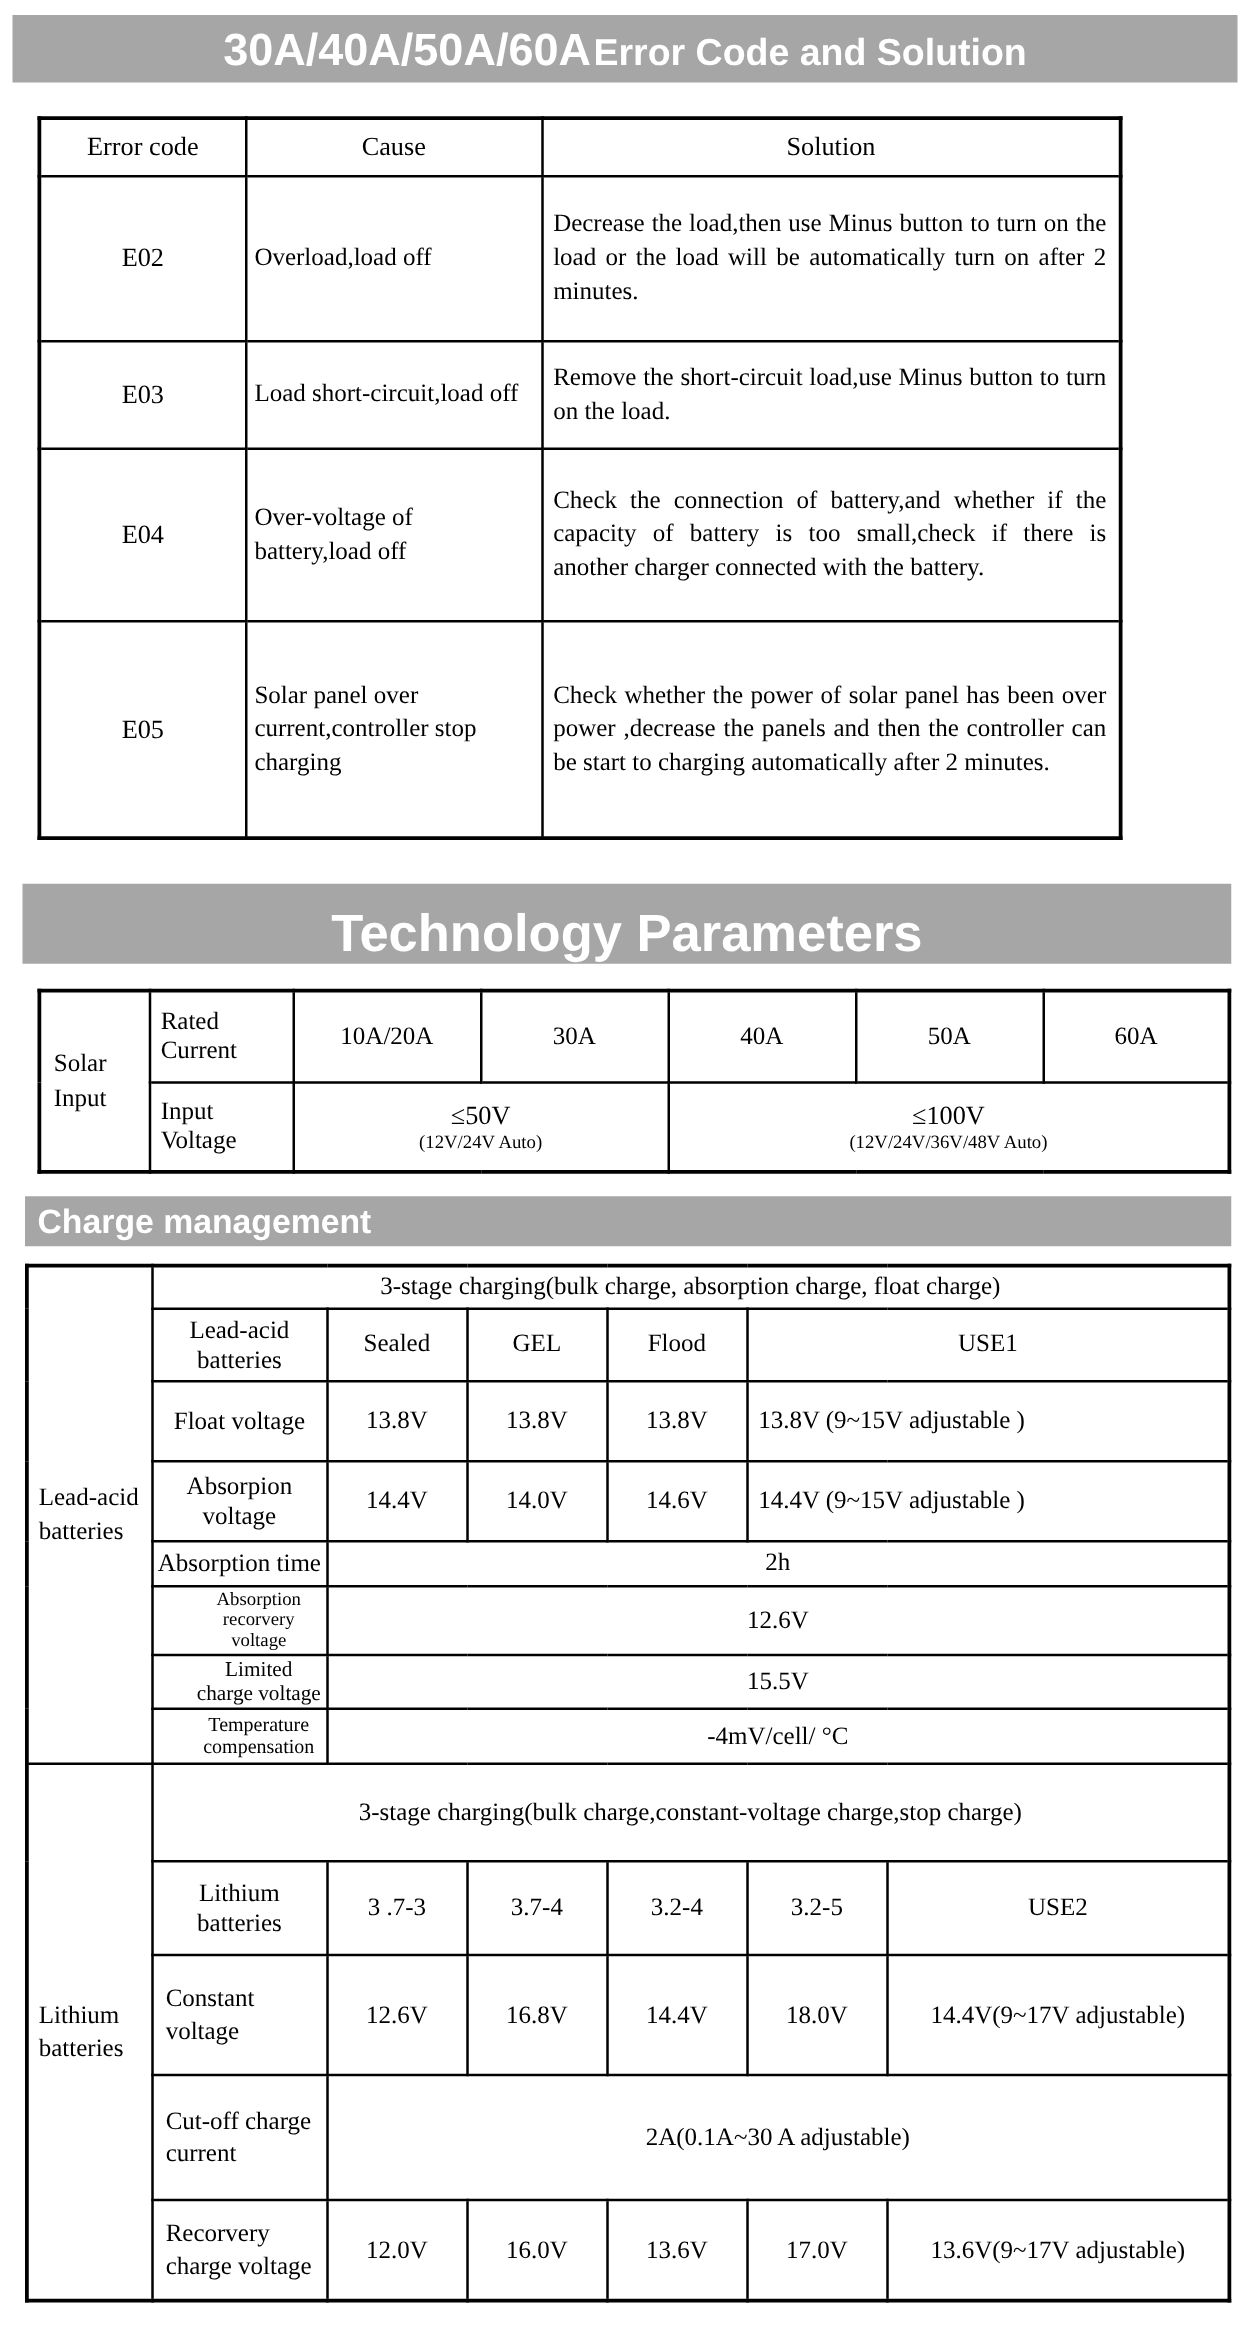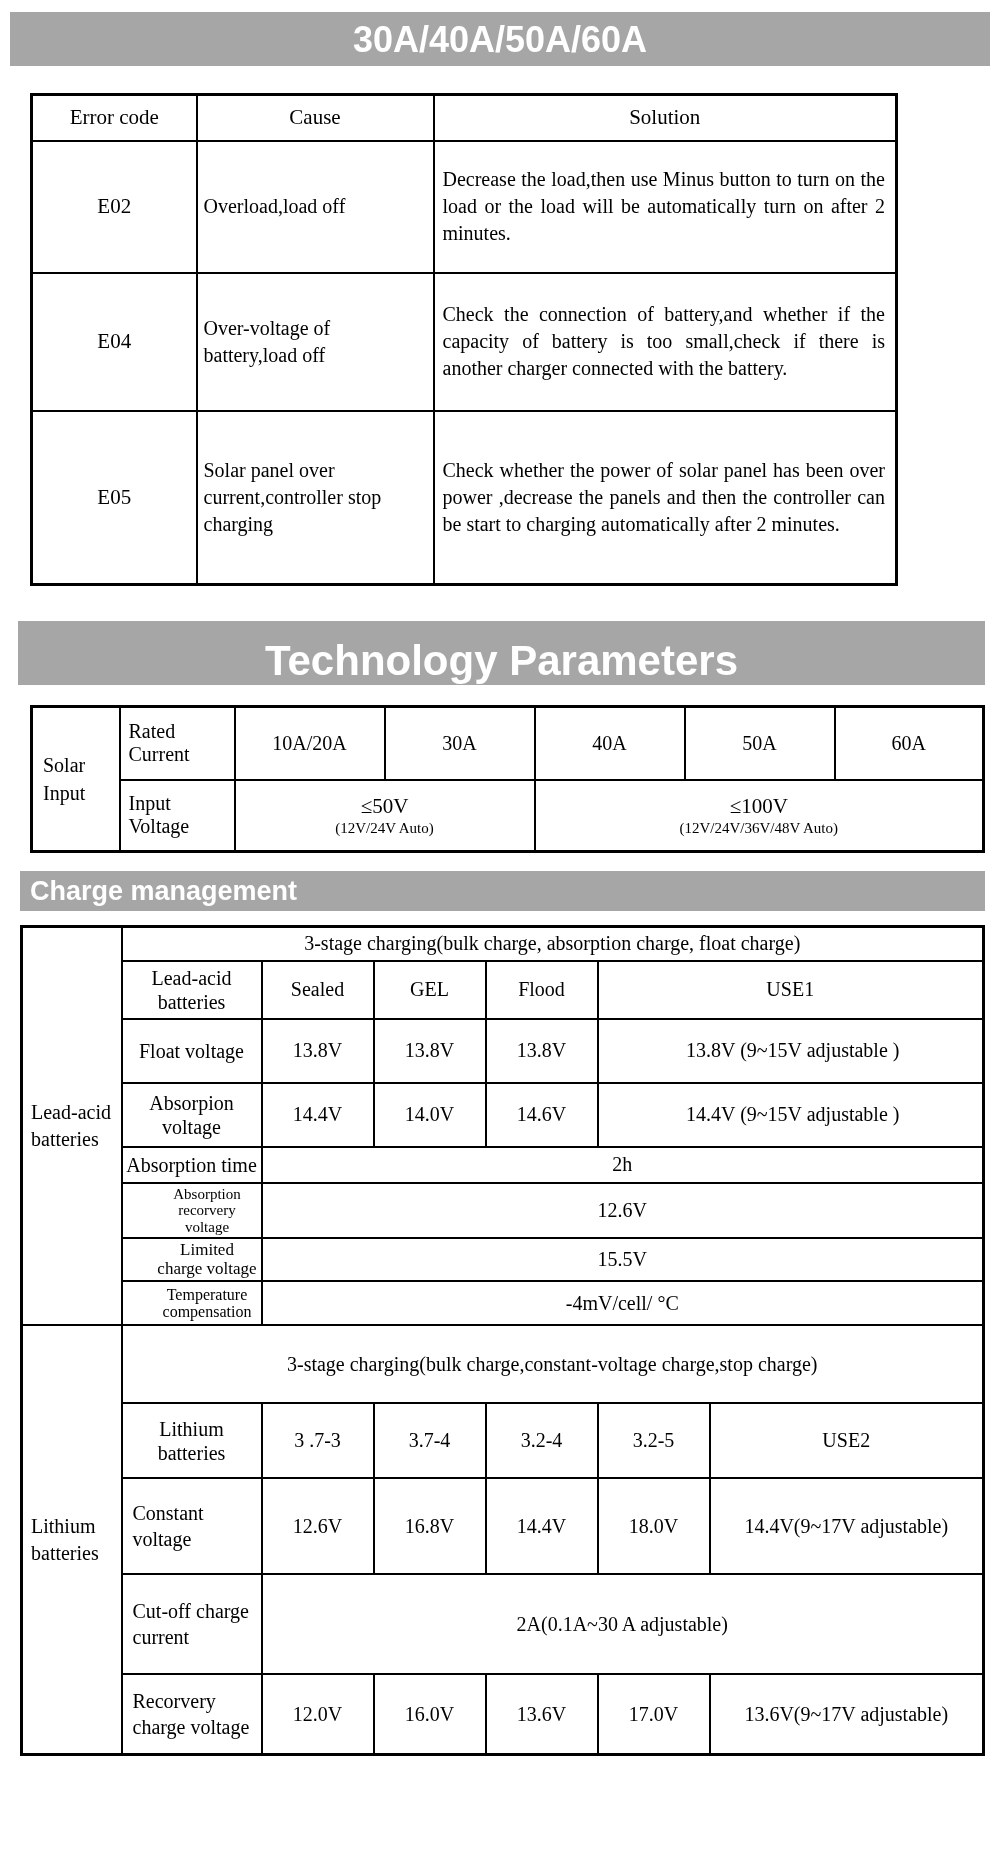--- a/index.html
+++ b/index.html
@@ -35,49 +35,55 @@
   .volt-note { display:block; font-size:15px; line-height:1.2; }
 
   .charge-tbl { width:965px; margin:0 0 0 20px; }
   .charge-tbl td { font-size:20px; padding:2px 3px; }
   .charge-tbl .stage-cell { text-align:center; }
   .charge-tbl .grp { text-align:left; padding-left:8px; line-height:1.35; }
   .charge-tbl .lbl-c { text-align:center; line-height:1.2; }
   .charge-tbl .lbl-l { text-align:left; padding-left:10px; line-height:1.3; }
   .charge-tbl .small-lbl { font-size:15px; line-height:1.1; text-align:center;padding-left:34px; }
   .charge-tbl .val { text-align:center; }
-  .charge-tbl .val-l { text-align:center; padding-left:8px; }
+  .charge-tbl .val-l { text-align:left; padding-left:8px; }
 </style>
 </head>
 <body>
 
 <div class="page">
 
   <header class="banner banner-main">
     <span class="banner-model">30A/40A/50A/60A</span>
+    <span class="banner-main-title">Error Code and Solution</span>
   </header>
 
   <table class="tbl error-tbl">
     <colgroup>
         <col style="width:165px">
         <col style="width:237px">
         <col>
       </colgroup>
     <thead>
       <tr style="height:46px">
         <th>Error code</th>
         <th>Cause</th>
         <th>Solution</th>
       </tr>
     </thead>
     <tbody>
       <tr style="height:132px">
         <td class="code-cell">E02</td>
         <td class="cause-cell">Overload,load off</td>
         <td class="sol-cell">Decrease the load,then use Minus button to turn on the load or the load will be automatically turn on after 2 minutes.</td>
+      </tr>
+      <tr style="height:86px">
+        <td class="code-cell">E03</td>
+        <td class="cause-cell">Load short-circuit,load off</td>
+        <td class="sol-cell">Remove the short-circuit load,use Minus button to turn on the load.</td>
       </tr>
       <tr style="height:138px">
         <td class="code-cell">E04</td>
         <td class="cause-cell">Over-voltage of battery,load off</td>
         <td class="sol-cell">Check the connection of battery,and whether if the capacity of battery is too small,check if there is another charger connected with the battery.</td>
       </tr>
       <tr style="height:174px">
         <td class="code-cell">E05</td>
         <td class="cause-cell">Solar panel over current,controller stop charging</td>
         <td class="sol-cell">Check whether the power of solar panel has been over power ,decrease the panels and then the controller can be start to charging automatically after 2 minutes.</td>

